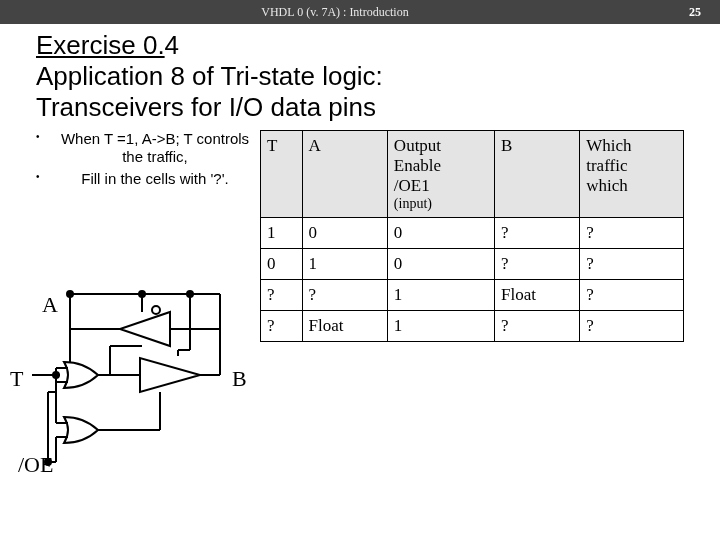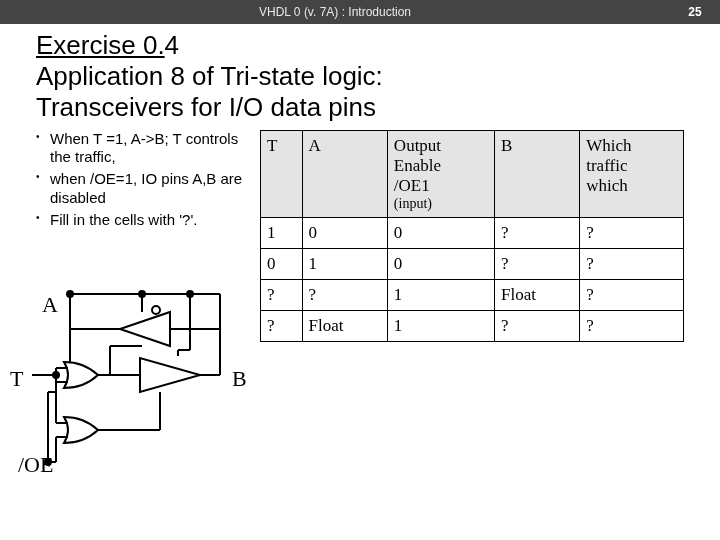--- a/index.html
+++ b/index.html
@@ -1,25 +1,25 @@
 <!DOCTYPE html>
 <html><head>
 <meta charset="utf-8">
 <style>
   * { box-sizing: border-box; margin: 0; padding: 0; }
   body { width: 720px; height: 540px; background: #fff; font-family: Arial, Helvetica, sans-serif; color: #000; position: relative; }
-  .header { background: #444; color: #e8e8e8; height: 24px; display: flex; align-items: center; font-size: 12px; }
+  .header { background: #444; color: #e8e8e8; height: 24px; display: flex; align-items: center; font-size: 12px; font-family: Liberation Serif, serif; }
   .header-title { flex: 1; text-align: center; }
   .pagenum { width: 50px; text-align: center; font-weight: bold; color: #fff; }
   .main { padding: 6px 36px 0 36px; }
   .ex-title { font-size: 26px; line-height: 1.2; font-weight: normal; }
   .ex-title .underline { text-decoration: underline; }
   .content-row { display: flex; margin-top: 6px; }
   .bullets-col { width: 224px; font-size: 15px; line-height: 1.25; }
-  .bullets-col ul { list-style: none; }
+  .bullets-col ul { list-style: none; text-align: center; }
   .bullets-col li { position: relative; padding-left: 14px; margin-bottom: 3px; }
   .bullets-col li:before { content: "•"; position: absolute; left: 0; top: 1px; font-size: 10px; }
   .table-col { flex: 1; }
   table { border-collapse: collapse; width: 100%; font-family: 'Times New Roman', serif; font-size: 17px; }
   th, td { border: 1px solid #000; padding: 5px 6px; text-align: left; vertical-align: top; font-weight: normal; }
   th { background: #e4e4e4; }
   th .small { font-size: 14px; display: block; }
   .diagram { position: absolute; left: 10px; top: 272px; width: 250px; height: 230px; }
   .diagram .lab { position: absolute; font-family: 'Times New Roman', serif; font-size: 22px; }
 </style>
@@ -35,21 +35,20 @@
   <div class="ex-title">
     <span class="underline">Exercise 0.</span><span>4</span><br>
     <span>Application 8 of Tri-state logic:</span><br>
     <span>Transceivers for I/O data pins</span>
   </div>
 
   <div class="content-row">
     <div class="bullets-col">
       <ul>
         <li>When T =1, A-&gt;B; T controls the traffic,</li>
-        <li>when /OE=1, IO pins A,B are disabled</li>
         <li>Fill in the cells with '?'.</li>
       </ul>
     </div>
 
     <div class="table-col">
       <table>
         <tbody>
             <tr>
           <th>T</th>
           <th>A</th>

